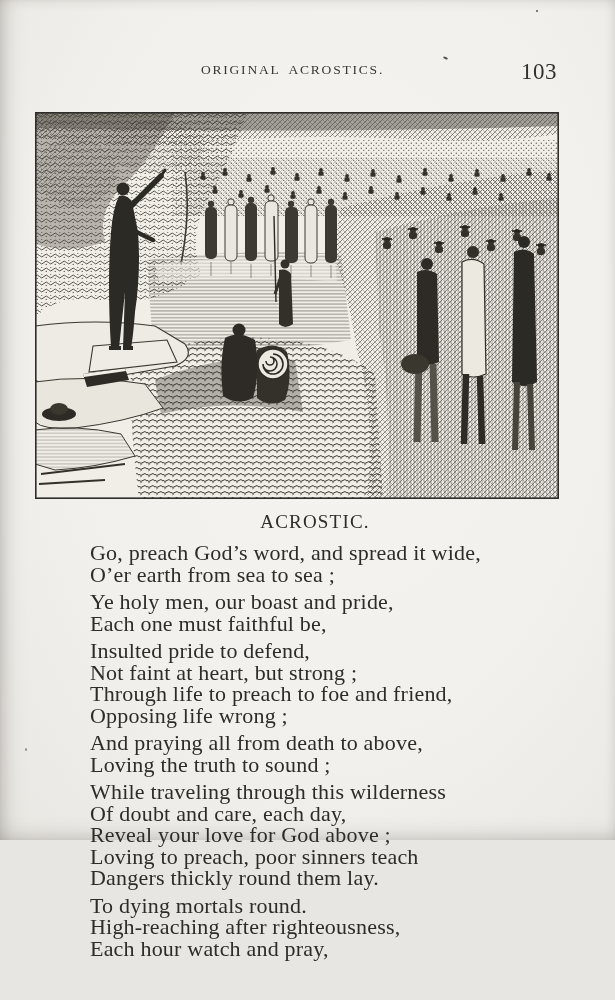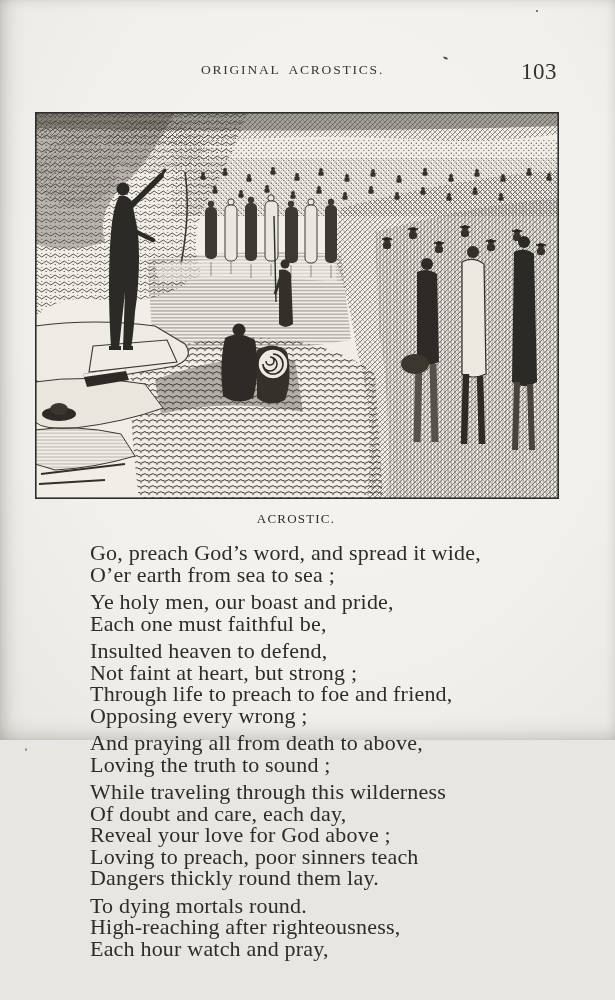--- a/index.html
+++ b/index.html
@@ -2,21 +2,21 @@
 <html><head>
 <meta charset="utf-8">
 <style>
   html,body{margin:0;padding:0;}
   body{
     width:615px;height:1000px;overflow:hidden;
     background:#e8e6e2;
     font-family:"Liberation Serif","DejaVu Serif",serif;
   }
   .page{
-    position:relative;width:615px;height:740px;
+    position:relative;width:615px;height:840px;
     background:
       radial-gradient(ellipse at 55% 40%, #f6f4f0 0%, #f2f0ec 60%, #e9e7e2 100%);
     box-shadow:
       inset 14px 0 22px -14px rgba(60,55,48,.35),
       inset -8px 0 14px -10px rgba(60,55,48,.18),
       inset 0 -16px 22px -16px rgba(60,55,48,.25),
       inset 0 10px 16px -14px rgba(60,55,48,.15);
     color:#2f2d2a;
   }
   
@@ -33,21 +33,21 @@
     font-size:23px;color:#34312d;letter-spacing:.5px;
   }
   
   .engraving{
     position:absolute;left:35px;top:112px;width:524px;height:387px;
   }
   .engraving svg{display:block;width:100%;height:100%;}
   
   .poem-title{
     position:absolute;top:511px;left:0;width:592px;text-align:center;
-    font-size:13px;letter-spacing:1.2px;color:#2f2d2a;
+    font-size:19px;letter-spacing:1.2px;color:#2f2d2a;padding-left:19px;
   }
   .poem{
     position:absolute;top:542px;left:90px;width:480px;
     font-size:22px;line-height:21.5px;letter-spacing:.2px;color:#2e2c29;
   }
   .stanza{margin:0 0 6px 0;}
   .poem-line{white-space:nowrap;}
   
   .speck{position:absolute;background:#55514a;border-radius:50%;}
   .speck.s1{left:443px;top:57px;width:5px;height:2px;transform:rotate(25deg);}
@@ -266,24 +266,24 @@
   <div class="poem">
     <div class="stanza">
       <div class="poem-line">Go, preach God’s word, and spread it wide,</div>
       <div class="poem-line">O’er earth from sea to sea ;</div>
     </div>
     <div class="stanza">
       <div class="poem-line">Ye holy men, our boast and pride,</div>
       <div class="poem-line">Each one must faithful be,</div>
     </div>
     <div class="stanza">
-      <div class="poem-line">Insulted heaven to defend,</div>
+      <div class="poem-line">Insulted pride to defend,</div>
       <div class="poem-line">Not faint at heart, but strong ;</div>
       <div class="poem-line">Through life to preach to foe and friend,</div>
-      <div class="poem-line">Opposing every wrong ;</div>
+      <div class="poem-line">Opposing life wrong ;</div>
     </div>
     <div class="stanza">
       <div class="poem-line">And praying all from death to above,</div>
       <div class="poem-line">Loving the truth to sound ;</div>
     </div>
     <div class="stanza">
       <div class="poem-line">While traveling through this wilderness</div>
       <div class="poem-line">Of doubt and care, each day,</div>
       <div class="poem-line">Reveal your love for God above ;</div>
       <div class="poem-line">Loving to preach, poor sinners teach</div>

